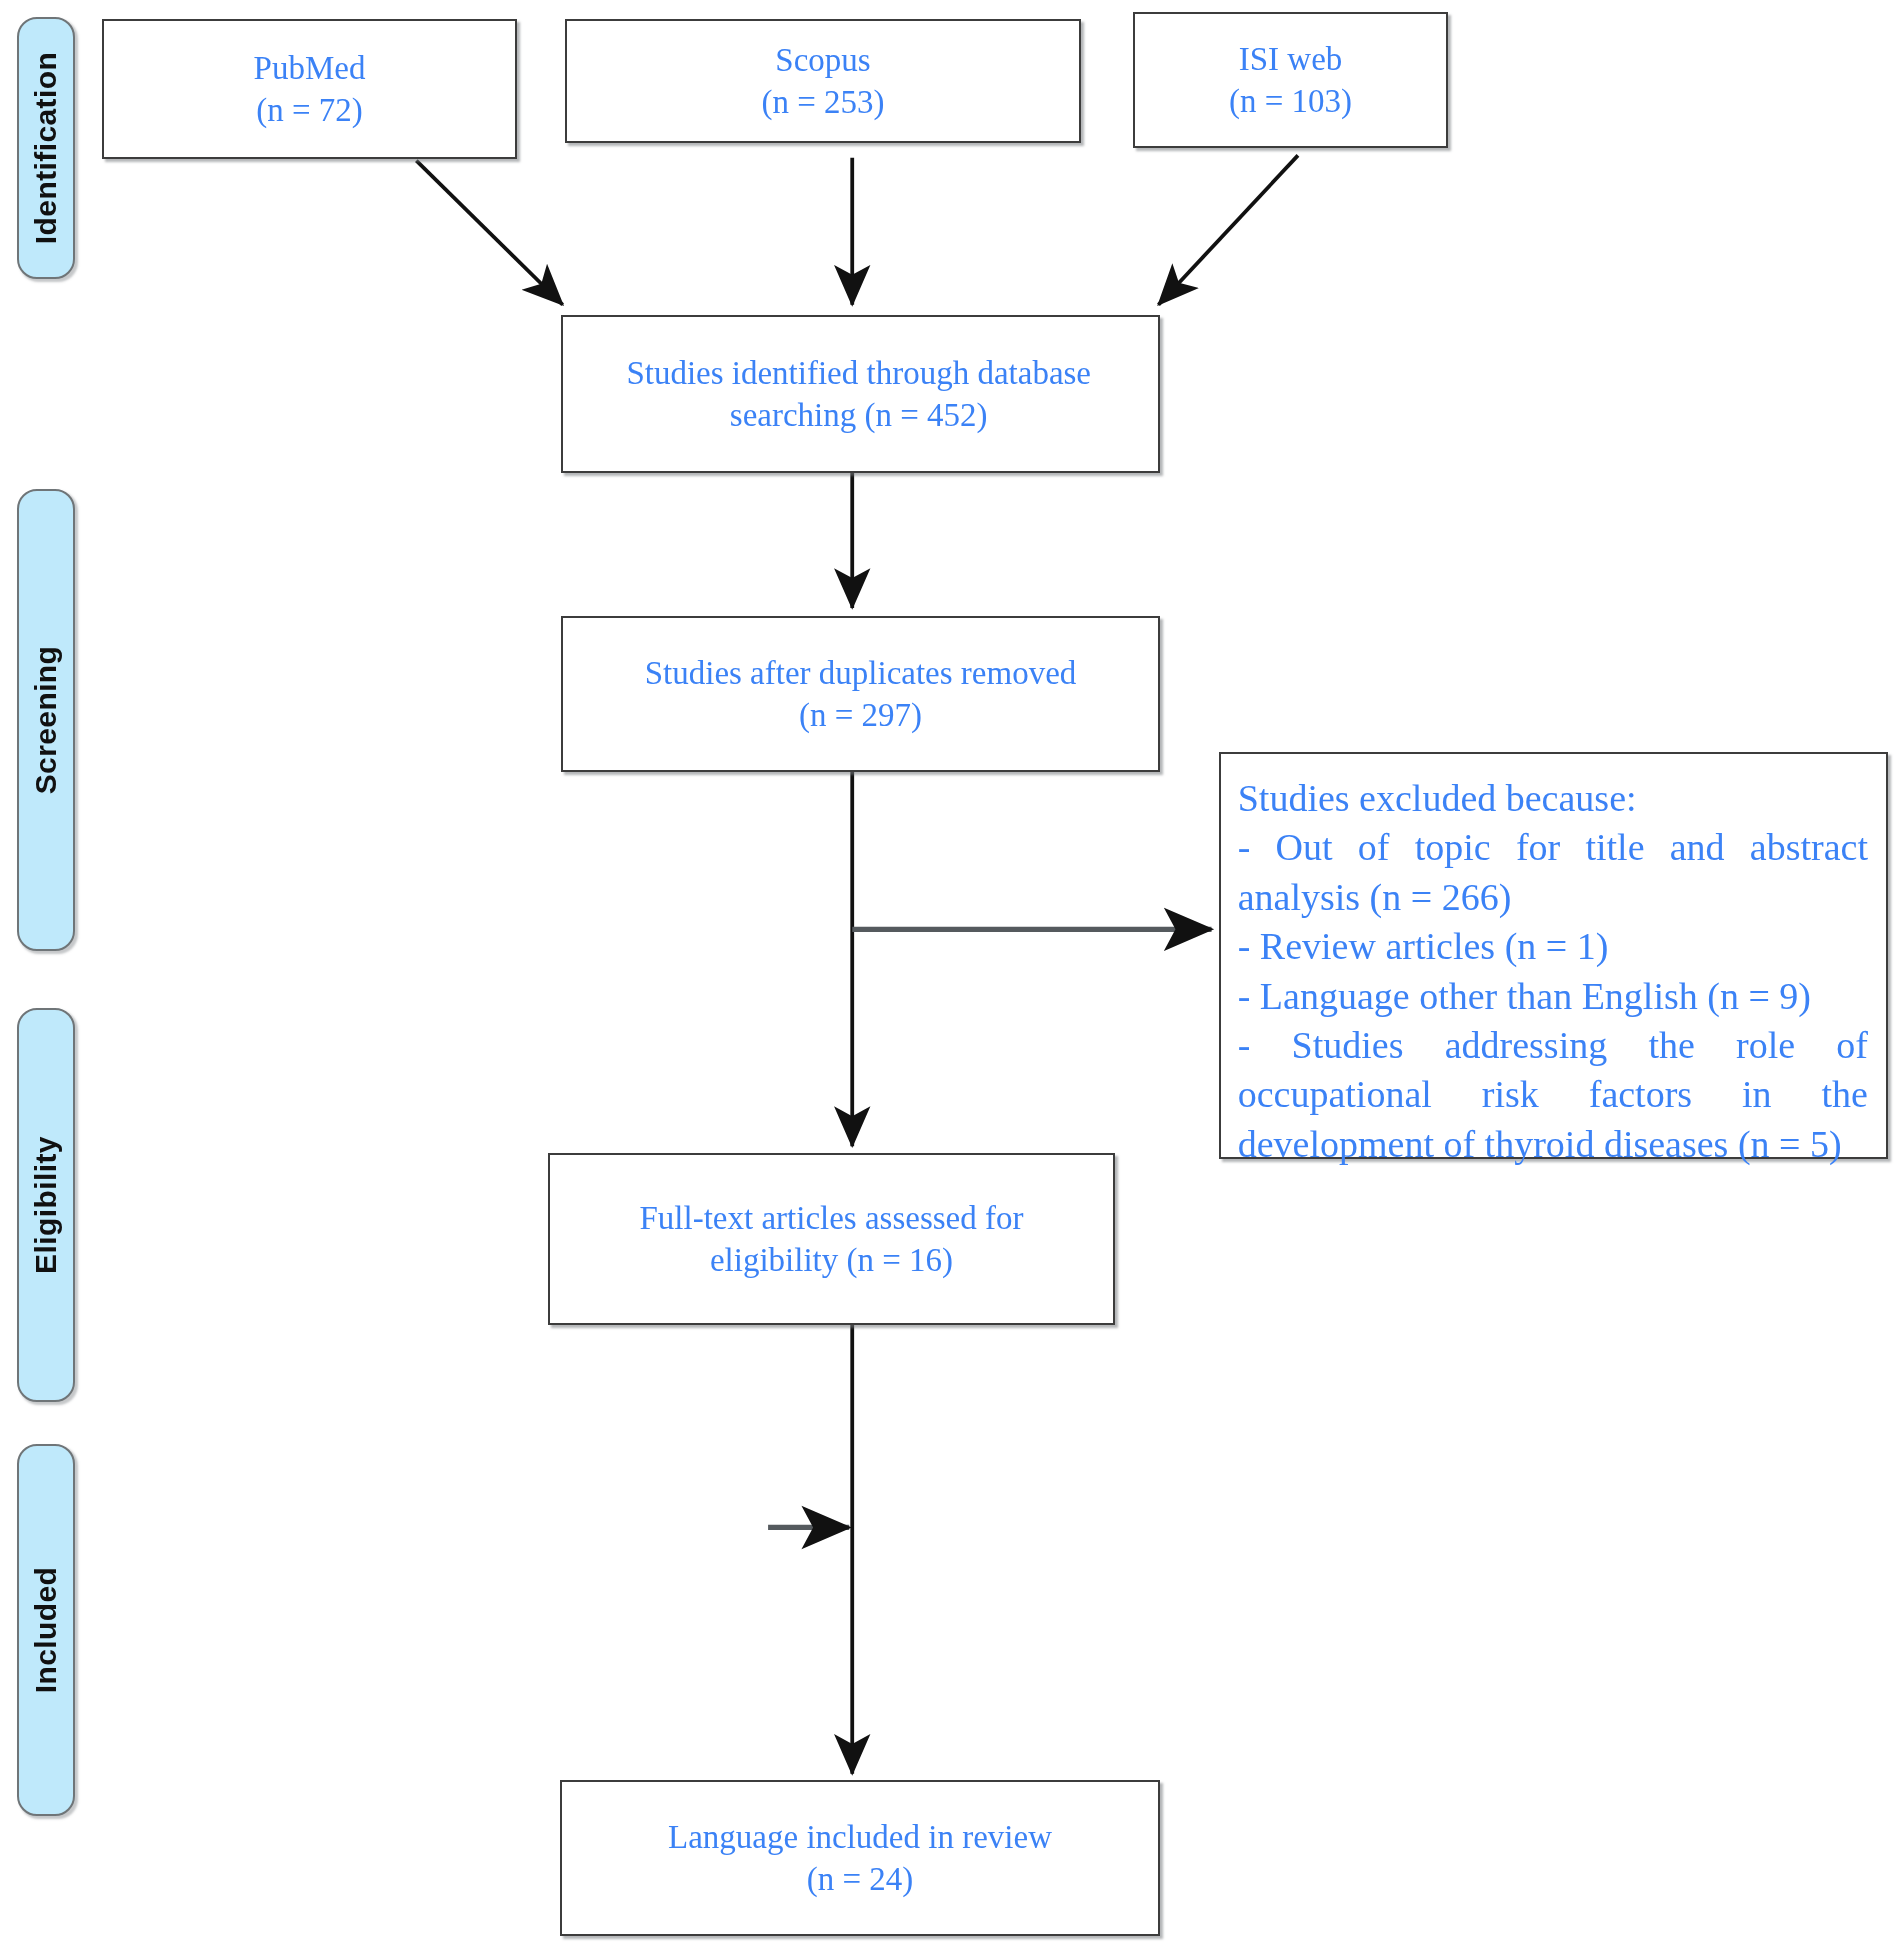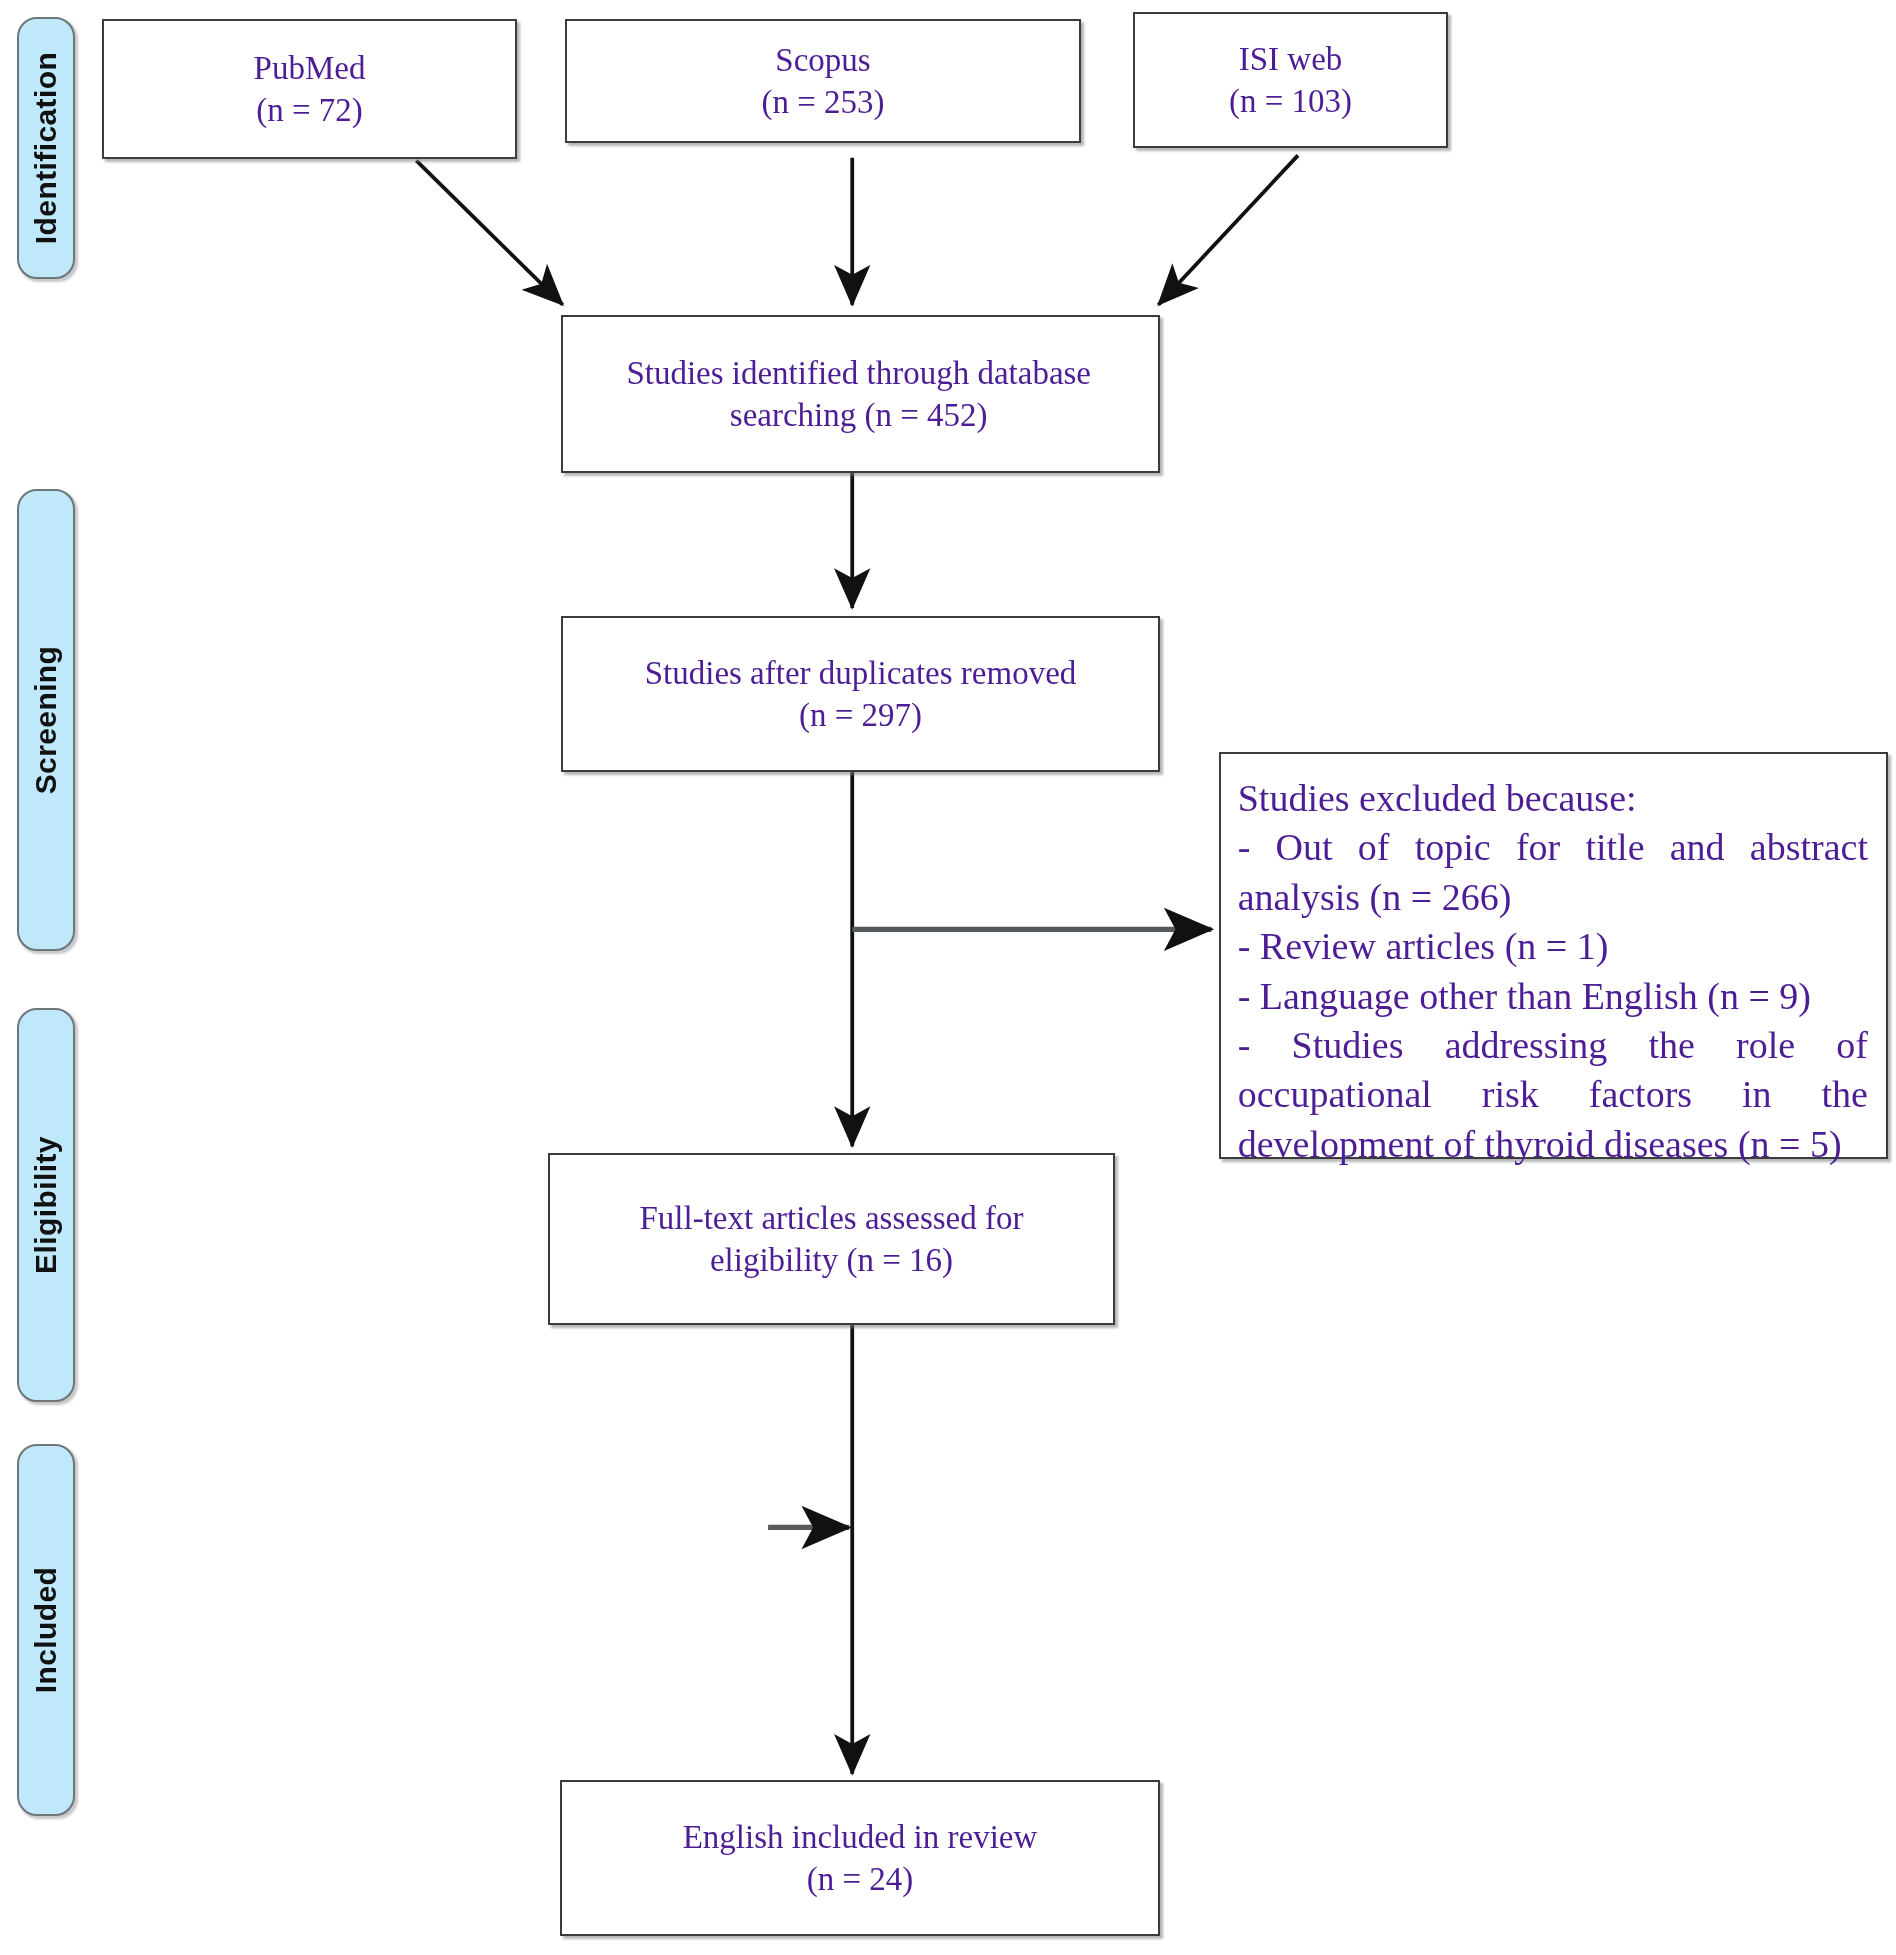--- a/index.html
+++ b/index.html
@@ -48,21 +48,21 @@
     box-shadow: 3px 3px 2.3px rgba(120,124,128,0.55);
     display: flex;
     align-items: center;
     justify-content: center;
     padding: 7.6px 13.6px;
   }
   .node .txt {
     text-align: center;
     font-size: 33px;
     line-height: 1.28;
-    color: #4c1d95;
+    color: #3b82f6;
   }
   .node.left .txt {
     text-align: left;
     width: 100%;
   }
   .node.justify .txt {
     text-align: justify;
     text-align-last: left;
     width: 100%;
     font-size: 38px;
@@ -175,19 +175,19 @@
   <div class="node" style="left:548px; top:1153px; width:567px; height:172px;">
     <div class="txt">
       <span>Full-text articles assessed for</span><br>
       <span>eligibility (n = 16)</span>
     </div>
   </div>
 
 
   <div class="node" style="left:560px; top:1780px; width:600px; height:156px;">
     <div class="txt">
-      <span>English included in review</span><br>
+      <span>Language included in review</span><br>
       <span>(n = 24)</span>
     </div>
   </div>
 
 </div>
 
 
 </body></html>

